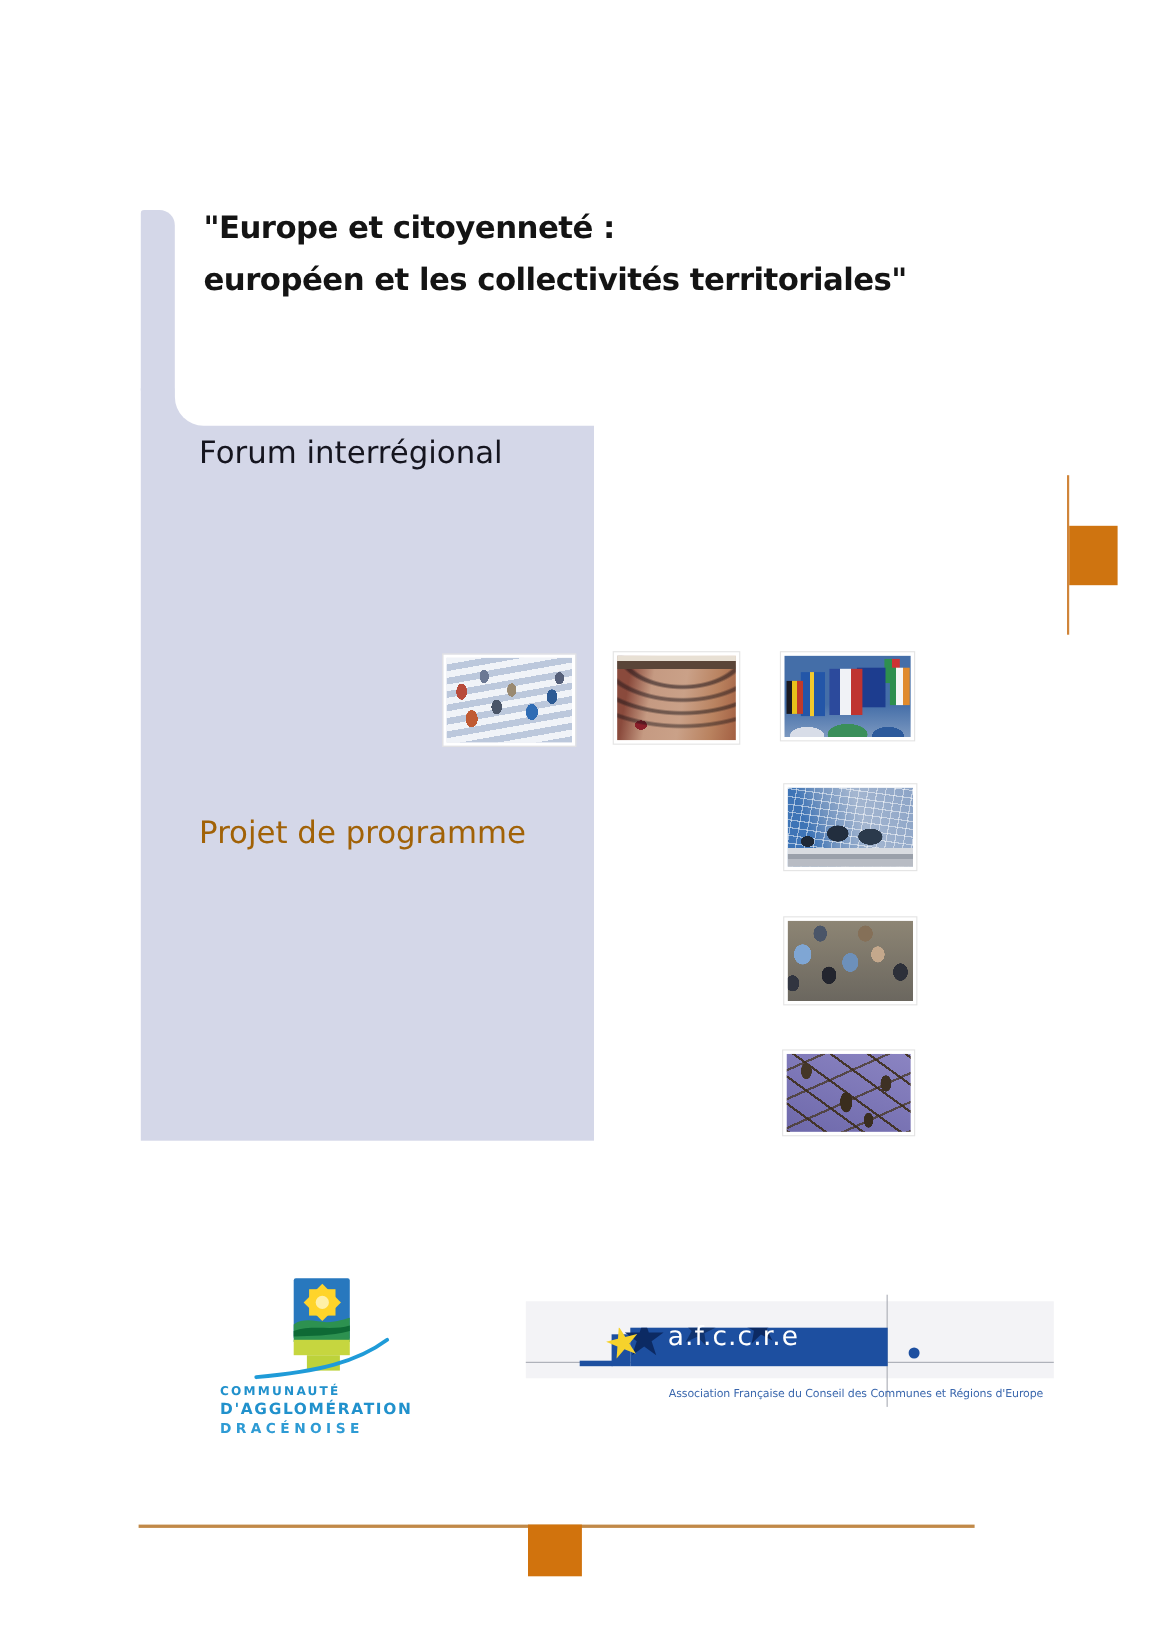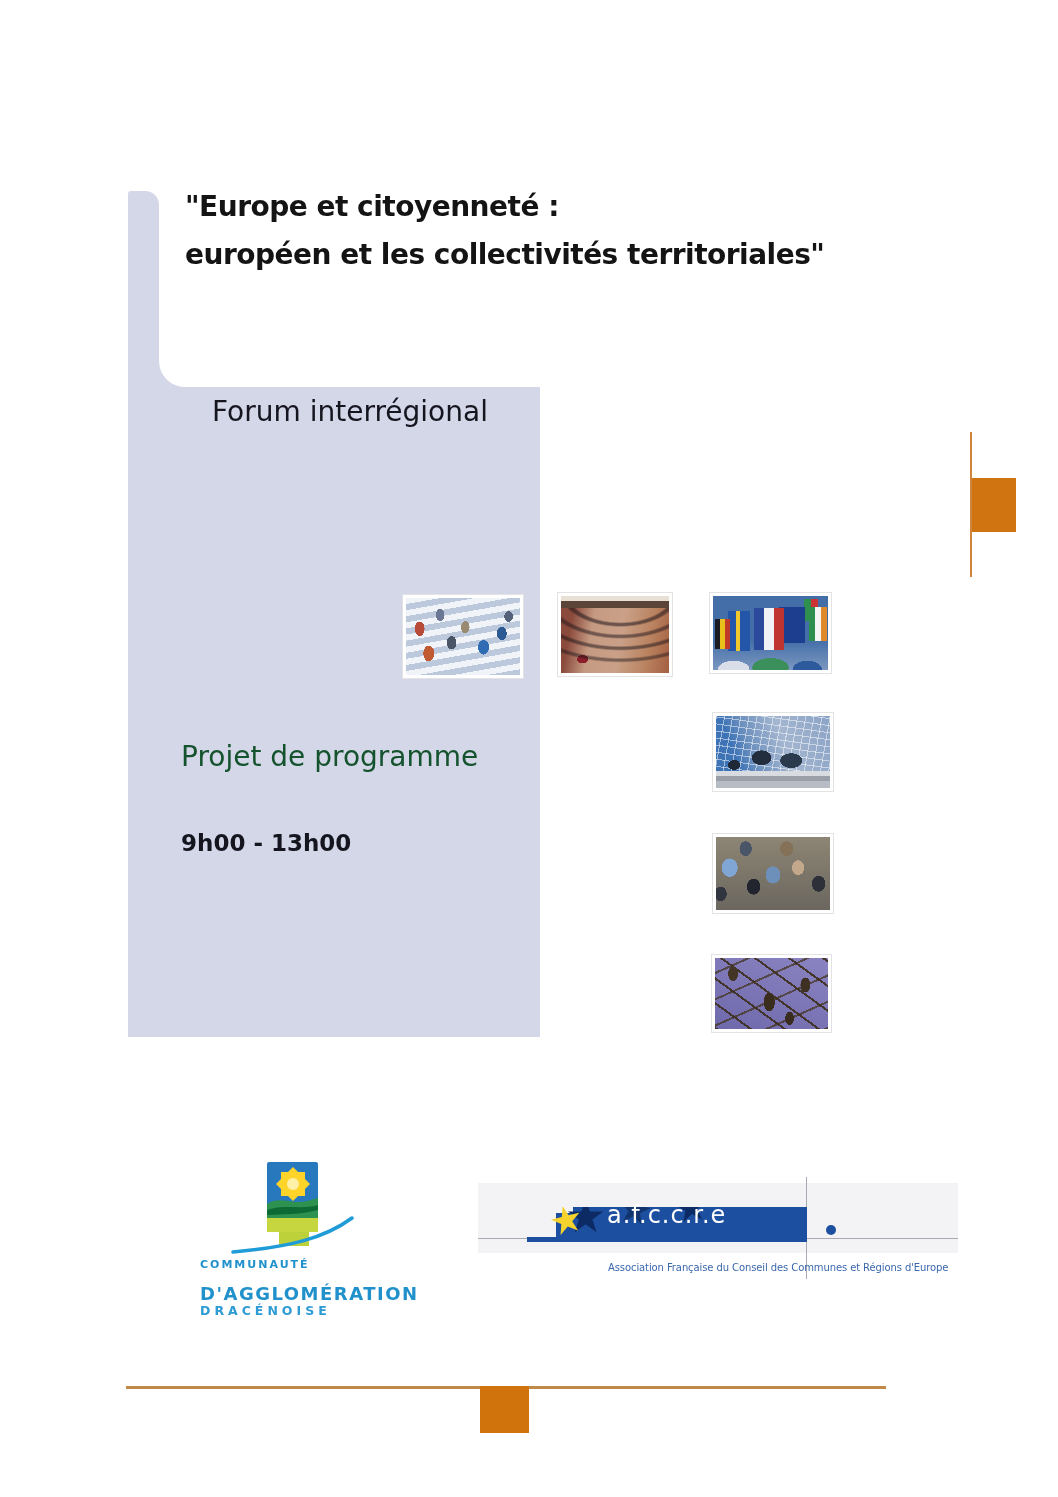--- a/index.html
+++ b/index.html
@@ -21,22 +21,22 @@
   .title-card {
     left:159px; top:191px; width:753px; height:196px; background:#ffffff;
     border-bottom-left-radius:26px;
   }
   .title-text {
     left:185px; top:183px; font-size:28px; font-weight:bold; line-height:48px;
     letter-spacing:-0.5px; color:#141414; white-space:nowrap;
   }
   .title-text span { display:block; }
 
-  .forum-label  { left:181px; top:394px; font-size:28px; line-height:36px; color:#15151f;margin-left:31px; }
-  .projet-label { left:181px; top:739px; font-size:28px; line-height:36px; color:#14532d; }
+  .forum-label  { left:181px; top:394px; font-size:28px; line-height:36px; color:#15151f; }
+  .projet-label { left:181px; top:739px; font-size:28px; line-height:36px; color:#a16207; }
   .date-block   { left:181px; top:828px; font-size:23px; font-weight:bold; line-height:30px; color:#15151f; }
   .date-block span { display:block; }
   .loc-block    { left:181px; top:925px; font-size:22px; line-height:28px; color:#15151f; }
   .loc-block span { display:block; }
 
   
   .ph { position:absolute; border:3px solid #fff; outline:1px solid #e3e3e3; box-sizing:border-box; }
   #p1 { left:403px; top:595px; width:120px; height:83px;
     background:
       radial-gradient(9px 13px at 20% 72%, #c05a32 60%, transparent 61%),
@@ -103,21 +103,21 @@
   }
 
   
   .accent-line-right   { left:970px; top:432px; width:2px; height:145px; background:#d0853a; }
   .accent-square-right { left:972px; top:478px; width:44px; height:54px; background:#cf7410; }
 
   
   .cad-svg  { left:205px; top:1150px; }
   .cad-text { left:200px; top:1257px; width:180px; text-align:left; color:#2191cc; font-weight:bold; }
   .cad-text .l1 { font-size:11px;   letter-spacing:2px;   line-height:16px; }
-  .cad-text .l2 { font-size:18px; letter-spacing:1.5px; line-height:17px;margin-top:12px; }
+  .cad-text .l2 { font-size:14px; letter-spacing:1.5px; line-height:17px; }
   .cad-text .l3 { font-size:12.5px; letter-spacing:4px;   line-height:17px; color:#2e9bd4; }
 
   
   .afccre { left:478px; top:1183px; width:480px; height:100px; }
   .afccre .bg       { position:absolute; left:0; top:0; width:480px; height:70px; background:#f3f3f6; }
   .afccre .hline    { position:absolute; left:0; top:55px; width:480px; height:1px; background:#a8abb4; }
   .afccre .vline    { position:absolute; left:328px; top:-6px; width:1px; height:102px; background:#a8abb4; }
   .afccre .underbar { position:absolute; left:49px; top:54px; width:30px; height:5px; background:#1d4fa0; }
   .afccre .step     { position:absolute; left:78px; top:30px; width:17px; height:29px; background:#1d4fa0; }
   .afccre .banner   { position:absolute; left:95px; top:24px; width:234px; height:35px; background:#1d4fa0; }
@@ -151,21 +151,20 @@
   </div>
 
   <div class="abs forum-label">Forum interrégional</div>
 
   <div class="ph" id="p1"></div>
   <div class="ph" id="p2"></div>
   <div class="ph" id="p3"></div>
 
   <div class="abs projet-label">Projet de programme</div>
   <div class="abs date-block">
-    <span>9h00 - 13h00</span>
   </div>
 
   <div class="ph" id="p4"></div>
   <div class="ph" id="p5"></div>
   <div class="ph" id="p6"></div>
 
   <div class="abs accent-line-right"></div>
   <div class="abs accent-square-right"></div>
 
   <svg class="abs cad-svg" width="160" height="105" viewBox="0 0 160 105">

